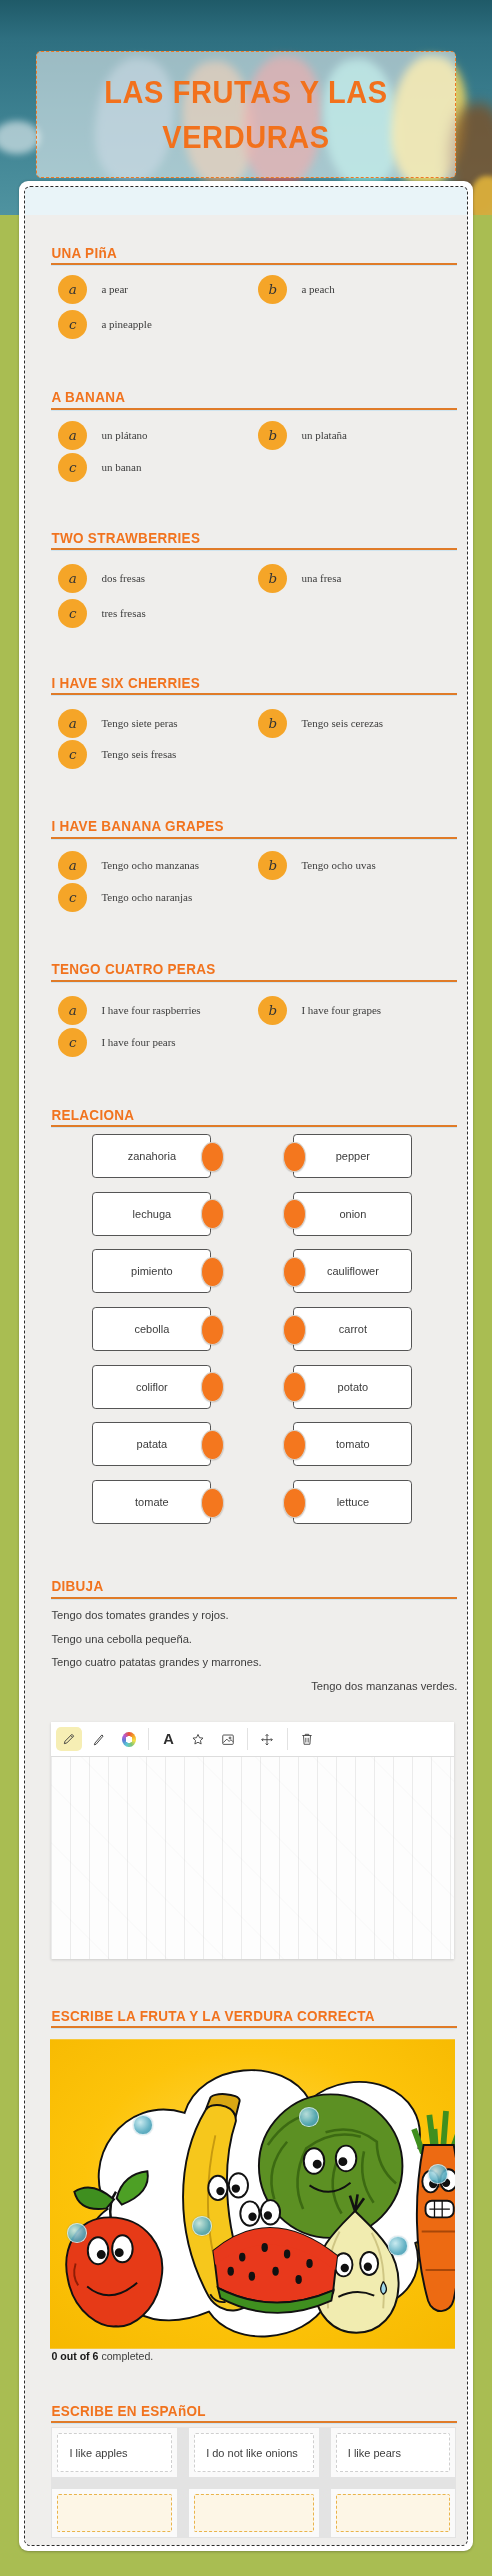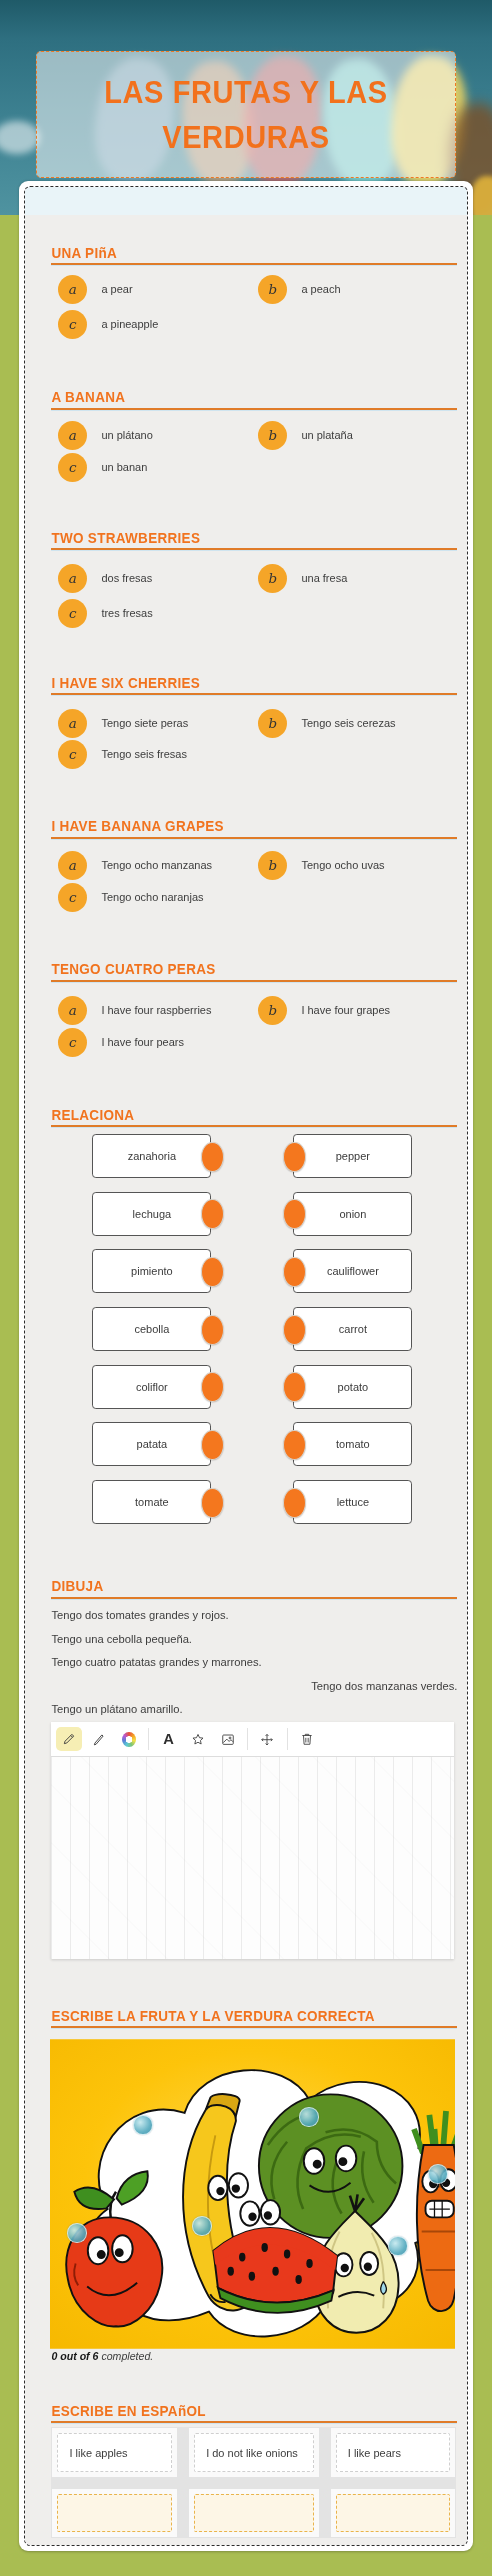--- a/index.html
+++ b/index.html
@@ -33,21 +33,21 @@
   .sec-h{position:absolute;left:26px;width:406px;color:#f1731e;font-weight:700;font-size:13.5px;
          letter-spacing:0.3px;transform-origin:left top;transform:scaleY(1.05);white-space:nowrap;}
   .hr2{position:absolute;left:26px;width:406px;height:1.3px;background:#e07b28;}
   .hr2:after{content:"";position:absolute;left:0;top:1.3px;width:100%;height:0.6px;background:#cfe4ef;}
 
   
   .opt{position:absolute;height:29.5px;display:flex;align-items:center;cursor:pointer;}
   .opt-circle{width:29px;height:29px;border-radius:50%;background:#f5a528;flex:0 0 29px;
               display:flex;align-items:center;justify-content:center;
               font-family:"DejaVu Serif",serif;font-style:italic;font-size:13.5px;color:#333;}
-  .opt-label{margin-left:14px;font-size:11px;color:#3d3d3d;}
+  .opt-label{margin-left:14px;font-size:11px;color:#3d3d3d;font-family:Liberation Serif, serif;}
 
   
   .mbox{position:absolute;width:119px;height:44px;background:#fff;border:1px solid #555;border-radius:3.8px;
         box-sizing:border-box;display:flex;align-items:center;justify-content:center;
         font-size:11px;color:#3b3b3b;}
   .mdot{position:absolute;width:20.5px;height:28px;border-radius:50%;background:#f4771e;
         border:1.3px solid #d8d4cd;box-shadow:0 0.6px 1.3px rgba(0,0,0,.2);cursor:pointer;z-index:5;}
 
   
   .sentence{position:absolute;left:26px;width:406px;font-size:11.2px;color:#3d3d3d;line-height:23.4px;}
@@ -64,21 +64,21 @@
   .draw-area{height:202px;background:
       repeating-linear-gradient(45deg,rgba(0,0,0,.012) 0 1.3px,transparent 1.3px 41px),
       repeating-linear-gradient(90deg,#ebebeb 0 0.6px,transparent 0.6px 19px),#fdfdfd;cursor:crosshair;}
 
   
   .pic{position:absolute;left:25px;width:405px;height:310px;}
   .pic svg{position:absolute;left:0;top:0;}
   .hotspot{position:absolute;width:17.3px;height:17.3px;border-radius:50%;cursor:pointer;
       background:radial-gradient(circle at 35% 35%,#c4e9ef,#54aabf 60%,#3a8fa5);
       border:1px solid rgba(220,240,245,.9);opacity:.9;box-shadow:0 0 1.3px rgba(0,60,80,.4);}
-  .progress{position:absolute;left:26px;font-size:10.6px;color:#3d3d3d;font-style:italic;}
+  .progress{position:absolute;left:26px;font-size:10.6px;color:#3d3d3d;}
   .progress b{color:#171717;}
 
   
   .ttable{position:absolute;left:26px;width:403px;height:109px;background:#e3e3e3;border:0.6px solid #e3e3e3;
       display:grid;grid-template-columns:1fr 1.04fr 1fr;grid-template-rows:1fr 1fr;gap:12px;}
   .tcell{background:#fafafa;padding:5.1px;box-sizing:border-box;}
   .tprompt{width:100%;height:100%;box-sizing:border-box;border:1.3px dashed #cfcfcf;border-radius:1.9px;background:#fff;
       display:flex;align-items:center;padding-left:11px;font-size:11px;color:#3d3d3d;}
   .tdrop{width:100%;height:100%;box-sizing:border-box;border:1.3px dashed #e9b44c;border-radius:1.9px;background:#fdf6e6;cursor:text;}
 </style>
@@ -222,21 +222,20 @@
           <div class="mbox" style="left: 67px; top: 1293px;">tomate</div>
           <div class="mbox" style="left: 268px; top: 1293px;">lettuce</div>
           <div class="mdot" style="left: 176px; top: 1301px;"></div>
           <div class="mdot" style="left: 258px; top: 1301px;"></div>
           <div class="sec-h" style="top: 1391px;">DIBUJA</div>
           <div class="hr2" style="top: 1410px;"></div>
           <div class="sentence" style="top: 1417px;">Tengo dos tomates grandes y rojos.</div>
           <div class="sentence" style="top: 1441px;">Tengo una cebolla pequeña.</div>
           <div class="sentence" style="top: 1464px;">Tengo cuatro patatas grandes y marrones.</div>
           <div class="sentence" style="top: 1488px; text-align: right;">Tengo dos manzanas verdes.</div>
-          <div class="sentence" style="top: 1511px;">Tengo un plátano amarillo.</div>
           <div class="canvas-wrap" style="top: 1535px;">
             <div class="toolbar">
               <button class="tool active">
                 <svg width="14" height="14" viewBox="0 0 24 24" fill="none" stroke="#3c3c3c" stroke-width="1.6">
                   <path d="M4 20l1.2-4.2L17 4l3 3L8.2 18.8 4 20z"></path>
                   <path d="M15 6l3 3"></path>
                 </svg>
               </button>
               <button class="tool">
                 <svg width="14" height="14" viewBox="0 0 24 24" fill="none" stroke="#3c3c3c" stroke-width="1.6">

